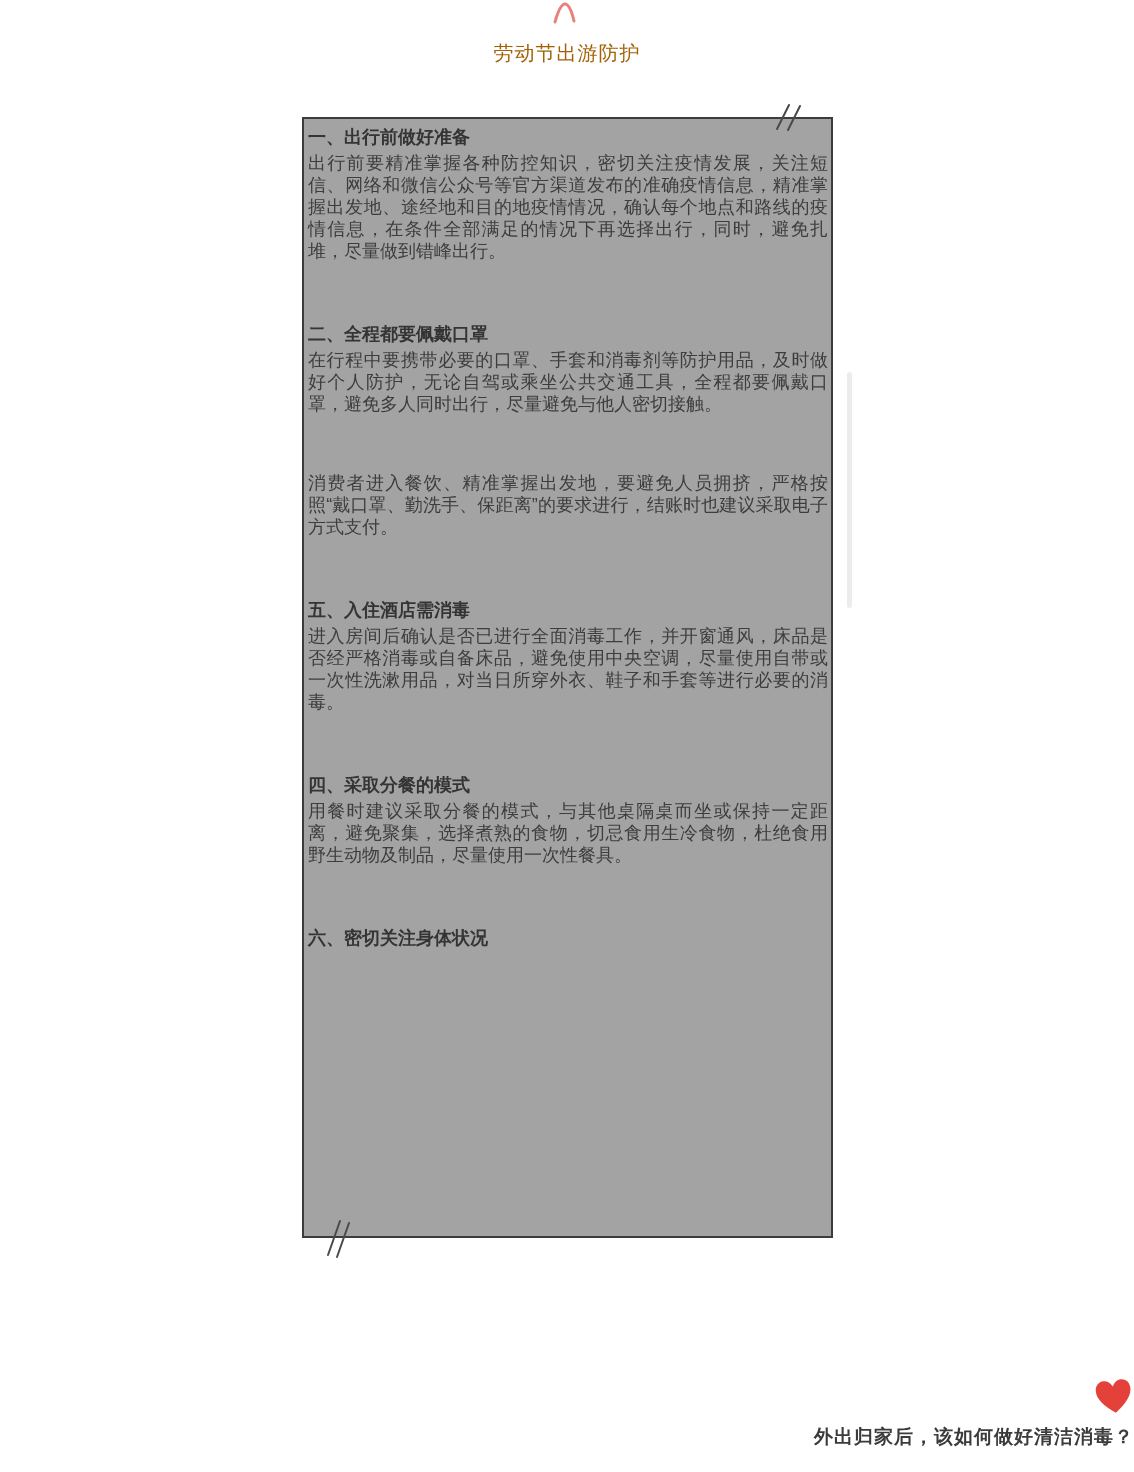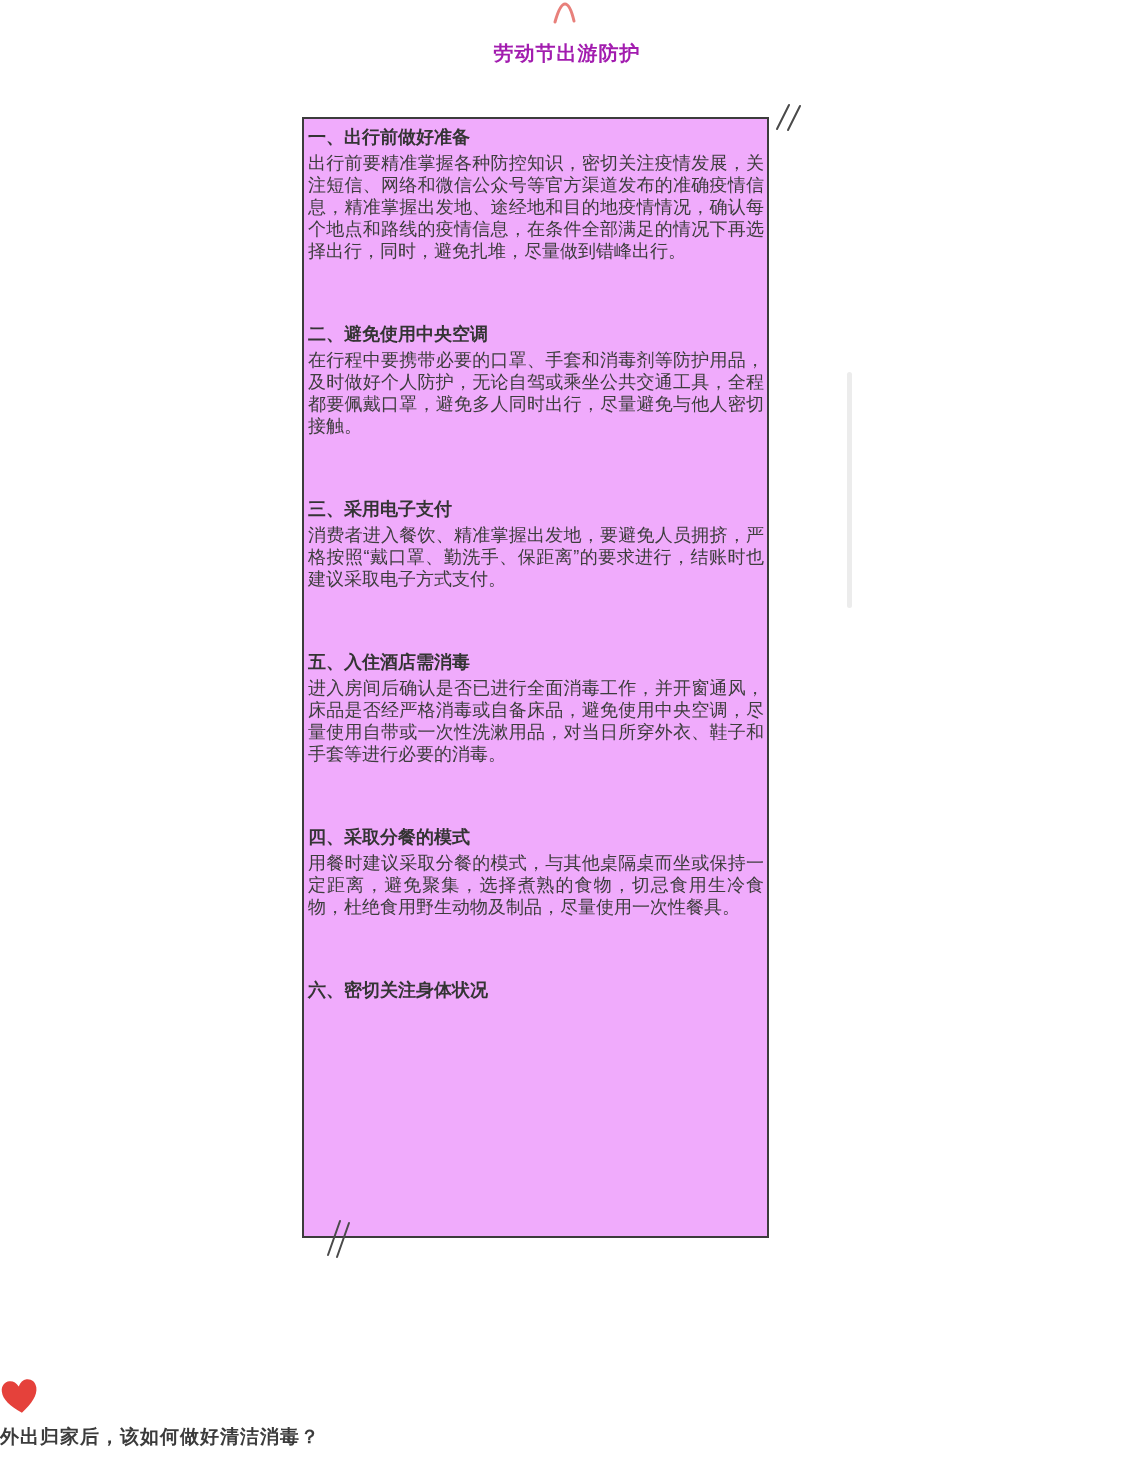--- a/index.html
+++ b/index.html
@@ -22,34 +22,34 @@
     width: 32px;
     height: 22px;
   }
   .page-title {
     position: absolute;
     top: 40px;
     left: 0;
     width: 100%;
     text-align: center;
     font-size: 20px;
-    font-weight: bold;
+    font-weight: normal;
     letter-spacing: 1px;
-    color: #a21caf;
+    color: #a16207;
   }
   .content-box {
     position: absolute;
     left: 302px;
     top: 117px;
-    width: 467px;
+    width: 531px;
     height: 1121px;
     box-sizing: border-box;
     border: 2px solid #3c3c3c;
     padding: 3px 3px 0 4px;
-    background: #f0abfc;
+    background: #a3a3a3;
   }
   .section { margin-bottom: 57px; }
   .section:last-child { margin-bottom: 0; margin-top: 37px; }
   .section-heading {
     font-size: 18px;
     line-height: 30px;
     font-weight: bold;
     color: #343434;
   }
   .section-body {
@@ -69,21 +69,21 @@
     width: 5px;
     height: 236px;
     border-radius: 3px;
     background: #ececec;
   }
   .footer-block {
     position: absolute;
     left: 0;
     top: 1378px;
     width: 100%;
-    text-align: left;
+    text-align: right;
   }
   .heart-icon-wrap {
     display: inline-block;
     width: 40px;
     height: 38px;
     transform: rotate(-7deg);
   }
   .footer-heading {
     margin-top: 4px;
     font-size: 19px;
@@ -102,25 +102,24 @@
 </div>
 
 <div class="page-title">劳动节出游防护</div>
 
 <div class="content-box">
   <div class="section">
     <div class="section-heading">一、出行前做好准备</div>
     <div class="section-body">出行前要精准掌握各种防控知识，密切关注疫情发展，关注短信、网络和微信公众号等官方渠道发布的准确疫情信息，精准掌握出发地、途经地和目的地疫情情况，确认每个地点和路线的疫情信息，在条件全部满足的情况下再选择出行，同时，避免扎堆，尽量做到错峰出行。</div>
   </div>
   <div class="section">
-    <div class="section-heading">二、避免使用中央空调</div>
+    <div class="section-heading">二、全程都要佩戴口罩</div>
     <div class="section-body">在行程中要携带必要的口罩、手套和消毒剂等防护用品，及时做好个人防护，无论自驾或乘坐公共交通工具，全程都要佩戴口罩，避免多人同时出行，尽量避免与他人密切接触。</div>
   </div>
   <div class="section">
-    <div class="section-heading">三、采用电子支付</div>
     <div class="section-body">消费者进入餐饮、精准掌握出发地，要避免人员拥挤，严格按照“戴口罩、勤洗手、保距离”的要求进行，结账时也建议采取电子方式支付。</div>
   </div>
   <div class="section">
     <div class="section-heading">五、入住酒店需消毒</div>
     <div class="section-body">进入房间后确认是否已进行全面消毒工作，并开窗通风，床品是否经严格消毒或自备床品，避免使用中央空调，尽量使用自带或一次性洗漱用品，对当日所穿外衣、鞋子和手套等进行必要的消毒。</div>
   </div>
   <div class="section">
     <div class="section-heading">四、采取分餐的模式</div>
     <div class="section-body">用餐时建议采取分餐的模式，与其他桌隔桌而坐或保持一定距离，避免聚集，选择煮熟的食物，切忌食用生冷食物，杜绝食用野生动物及制品，尽量使用一次性餐具。</div>
   </div>

